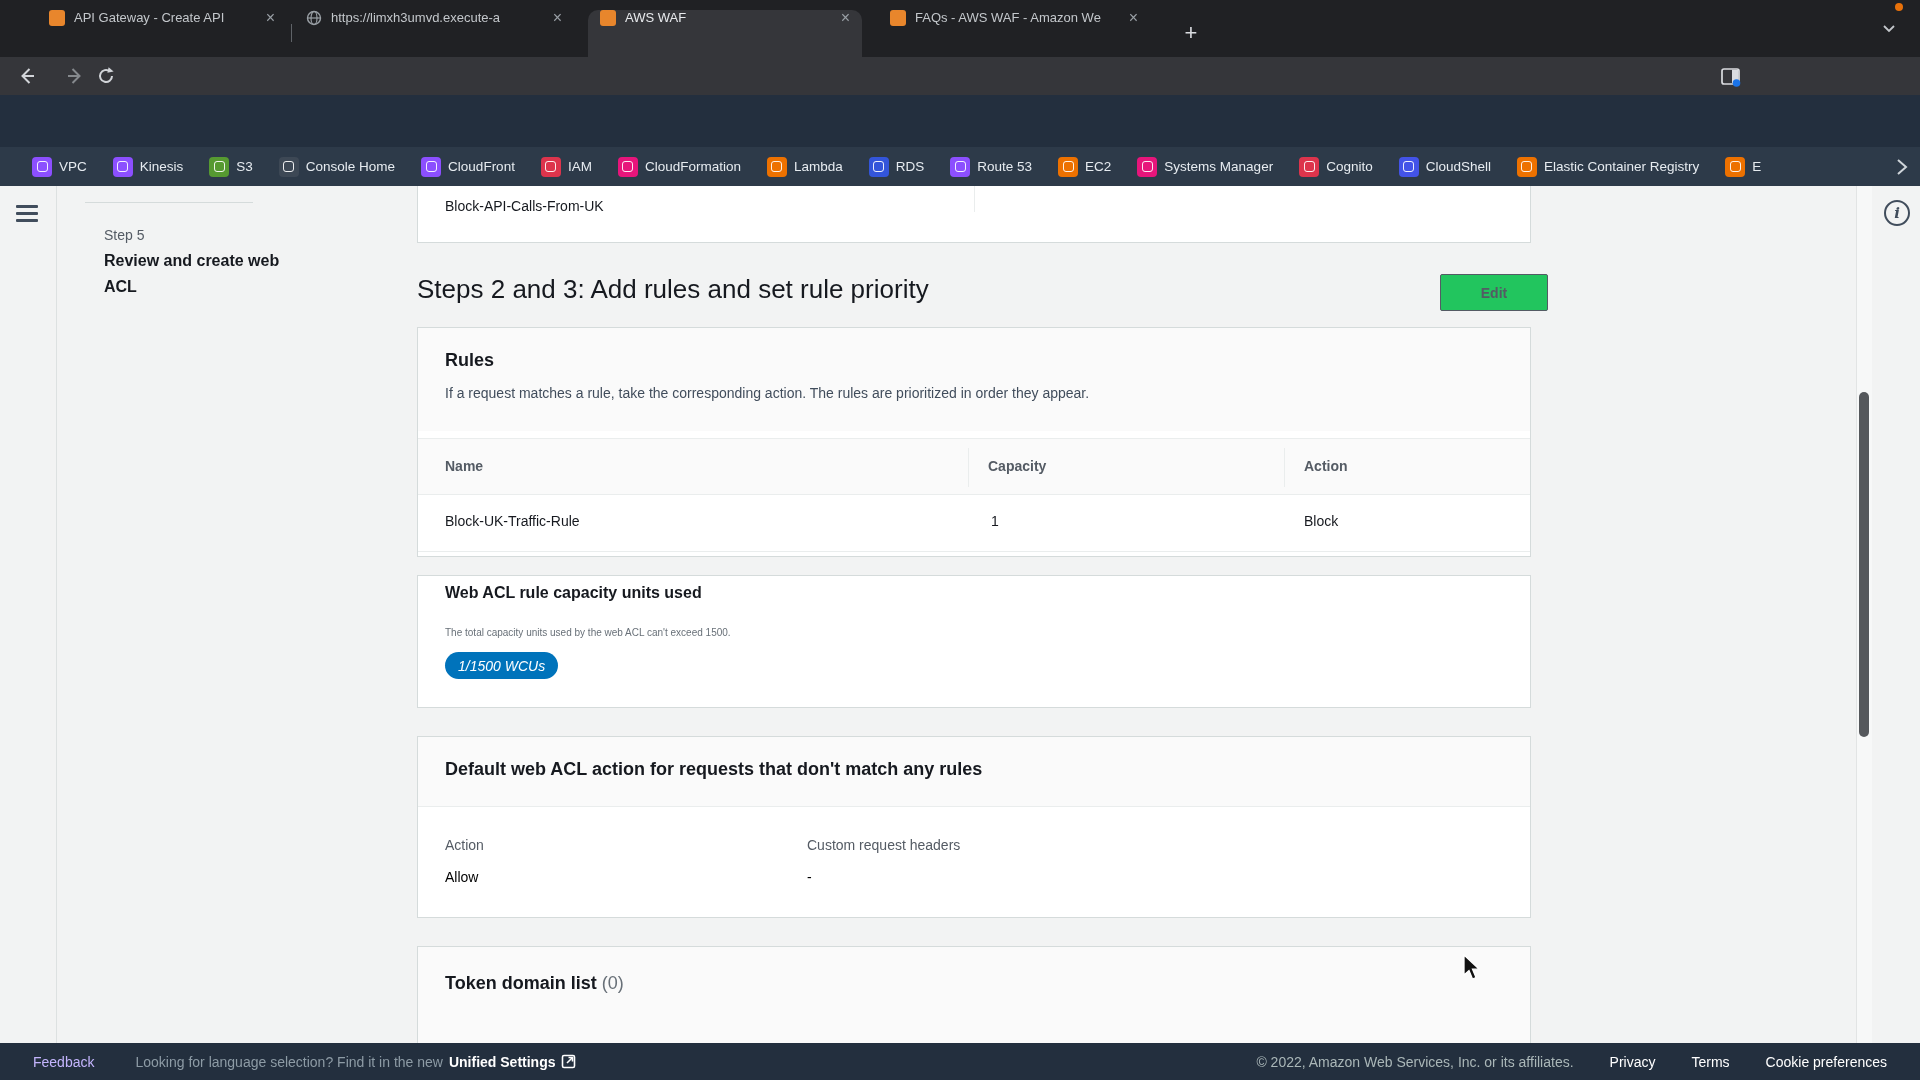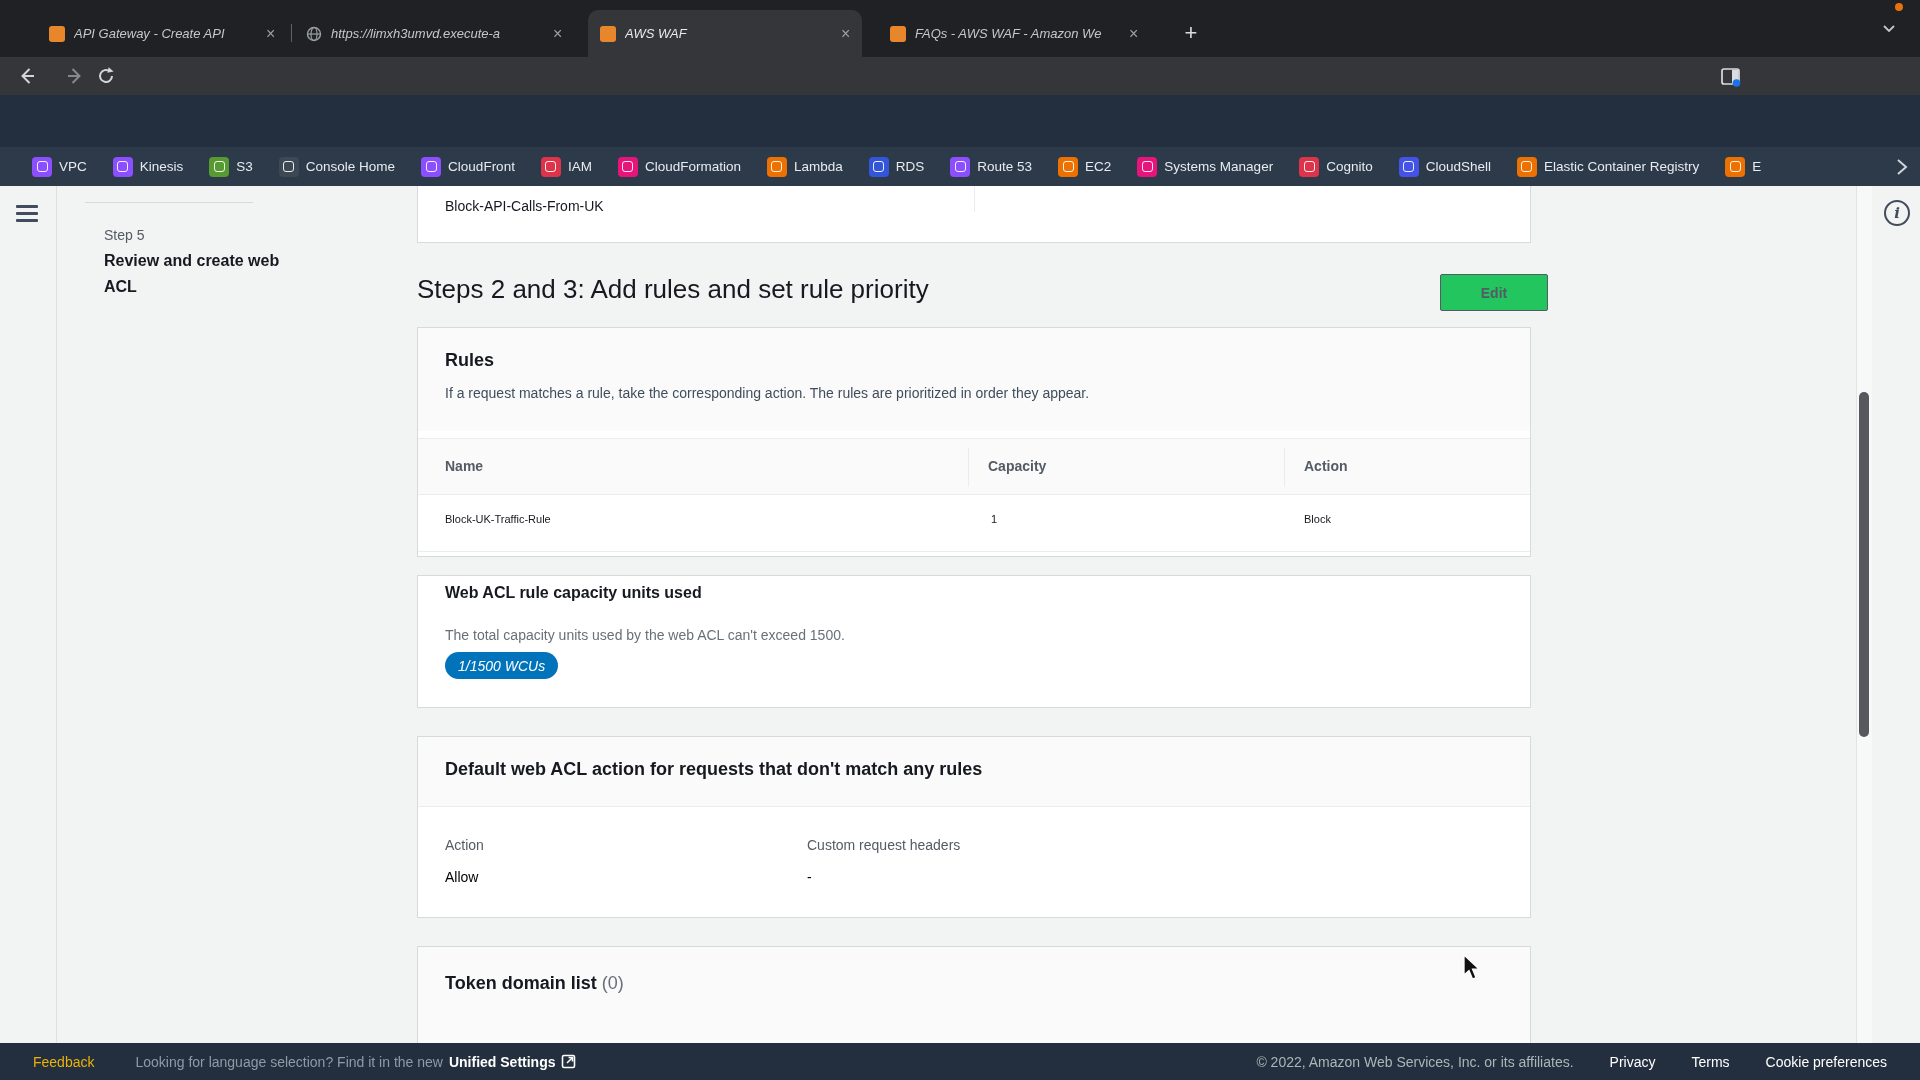--- a/index.html
+++ b/index.html
@@ -3,22 +3,22 @@
 <meta charset="utf-8">
 <style>
   * { margin:0; padding:0; box-sizing:border-box; }
   html,body { background:#000; }
   #screen {
     position:relative; width:1920px; height:1080px; overflow:hidden;
     font-family:"Liberation Sans", sans-serif; background:#f2f3f3;
   }
   
   .tabstrip { position:absolute; top:0; left:0; right:0; height:57px; background:#202124; }
-  .tab { position:absolute; top:10px; height:47px; display:flex; align-items:center;
-         padding:0 12px; color:#c3c7cb; font-size:13px; border-radius:10px 10px 0 0;font-style:italic; }
+  .tab { position:absolute; top:10px; height:47px; display:flex; align-items:flex-start;
+         padding:0 12px; color:#c3c7cb; font-size:13px; border-radius:10px 10px 0 0; }
   .tab.active { background:#35363a; color:#e8eaed; }
   .tab .title { flex:1; white-space:nowrap; overflow:hidden; margin-right:8px; }
   .fav { width:16px; height:16px; border-radius:3px; background:#e8862c; margin-right:9px; flex:0 0 auto; }
   .tab .close { color:#9aa0a6; font-size:16px; line-height:16px; flex:0 0 auto; cursor:default; }
   .tabsep { position:absolute; top:24px; width:1px; height:18px; background:#5f6368; }
   .newtab { position:absolute; left:1177px; top:20px; width:28px; height:28px; color:#dadce0;
             font-size:22px; line-height:26px; text-align:center; }
   .tab-chevron { position:absolute; right:24px; top:24px; color:#c3c7cb; }
   .rec-dot { position:absolute; right:17px; top:3px; width:8px; height:8px; border-radius:50%; background:#e8710a; }
   
@@ -74,44 +74,44 @@
               display:flex; align-items:center; justify-content:center; }
   .rules-panel { top:141px; height:230px; }
   .panel-hd { position:absolute; left:0; right:0; top:0; background:#fafafa; }
   .panel h2 { font-size:18px; font-weight:700; color:#16191f; }
   .panel .desc { font-size:14px; color:#414d5c; }
   .thead { position:absolute; left:0; right:0; top:110px; height:57px; background:#fafafa;
            border-top:1px solid #eaeded; border-bottom:1px solid #eaeded; }
   .th { position:absolute; top:19px; font-size:14px; font-weight:700; color:#545b64; }
   .coldiv { position:absolute; top:9px; height:39px; width:1px; background:#eaeded; }
   .trow { position:absolute; left:0; right:0; top:167px; height:57px; border-bottom:1px solid #eaeded; }
-  .td { position:absolute; top:18px; font-size:11px; color:#16191f; }
+  .td { position:absolute; top:18px; font-size:14px; color:#16191f; }
   .cap-panel { top:389px; height:133px; }
   .cap-title { position:absolute; left:27px; top:8px; font-size:16px; font-weight:700; color:#16191f; }
-  .cap-desc { position:absolute; left:27px; top:51px; font-size:14px; color:#687078; }
+  .cap-desc { position:absolute; left:27px; top:51px; font-size:10px; color:#687078; }
   .wcu-badge { position:absolute; left:27px; top:76px; height:27px; border-radius:14px; color:#fff;
                font-size:14px; display:inline-flex; align-items:center; padding:0 13px;font-style:italic; }
   .def-panel { top:550px; height:182px; }
   .def-panel .panel-hd { height:70px; border-bottom:1px solid #eaeded;text-decoration:underline; }
   .def-panel h2 { position:absolute; left:27px; top:22px; }
   .kv-label { position:absolute; font-size:14px; color:#545b64; top:100px; }
   .kv-value { position:absolute; font-size:14px; color:#000000; top:132px; }
   .token-panel { top:760px; height:100px; background:#fafafa; border-bottom:none; }
   .token-title { position:absolute; left:27px; top:26px; font-size:18px; font-weight:700; color:#16191f; }
   .token-count { font-weight:400; color:#687078; }
   .info-circle { position:absolute; left:1884px; top:14px; width:26px; height:26px; border:2.5px solid #414d5c;
                  border-radius:50%; display:flex; align-items:center; justify-content:center;
                  color:#414d5c; font-family:"DejaVu Serif", serif; font-style:italic; font-weight:700; font-size:15px; }
   .scroll-track { position:absolute; left:1856px; top:0; bottom:0; width:16px; background:#f7f8f8; border-left:1px solid #e2e4e4; }
   .scroll-thumb { position:absolute; left:2px; top:206px; width:10px; height:345px; border-radius:5px; background:#55585c; }
   .cursor { position:absolute; left:1462px; top:768px; }
   
   .footer { position:absolute; bottom:0; left:0; right:0; height:37px; background:#232f3e;
             display:flex; align-items:center; padding:0 33px; font-size:14px; color:#fff; }
-  .f-feedback { color:#eab308; }
+  .f-feedback { color:#c4b5fd; }
   .f-lang { color:#8d9ba5; margin-left:41px; }
   .f-unified { color:#fff; font-weight:700; margin-left:6px; display:inline-flex; align-items:center; gap:6px; }
   .f-right { margin-left:auto; display:flex; align-items:center; gap:36px; }
   .f-copy { color:#aab7b8; }
   svg { display:block; }
 </style>
 </head>
 <body>
 
 <div id="screen">

